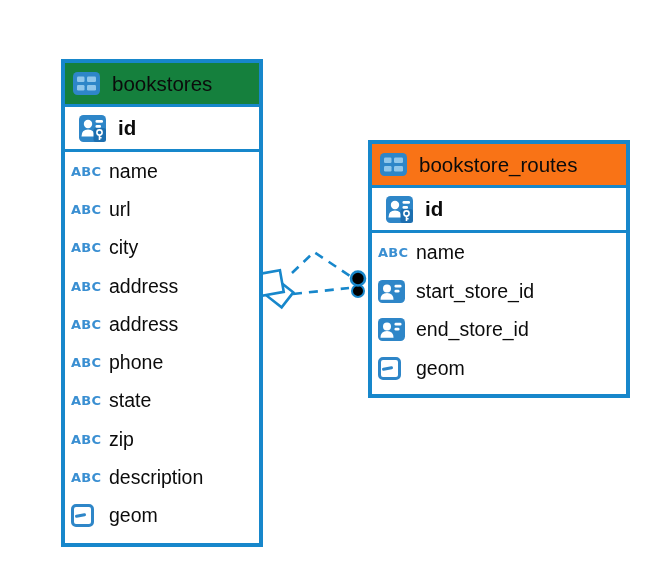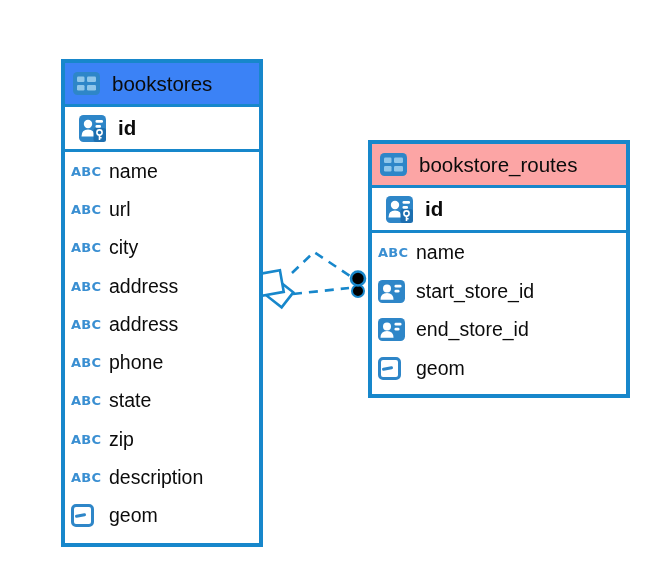--- a/index.html
+++ b/index.html
@@ -13,22 +13,22 @@
   .table-card{
     position:absolute;z-index:2;background:#fff;
     border:4px solid #1787CB;box-sizing:border-box;
   }
   .table-header{
     display:flex;align-items:center;gap:8px;
     height:44px;padding:0 8px;
     border-bottom:3px solid #1787CB;
     font-size:20.5px;font-weight:400;box-sizing:border-box;
   }
-  .hdr-orange{background:#3b82f6;}
-  .hdr-gray{background:#fca5a5;text-align:right;}
+  .hdr-orange{background:#15803d;}
+  .hdr-gray{background:#f97316;text-align:right;}
   .pk-row{
     display:flex;align-items:center;gap:8px;
     height:45px;padding:0 14px;
     border-bottom:3px solid #1787CB;
     font-size:20.5px;font-weight:700;box-sizing:border-box;
     background:#fff;
   }
   .col-row{
     display:flex;align-items:center;gap:7px;
     padding:0 6px;font-size:19.5px;box-sizing:border-box;

